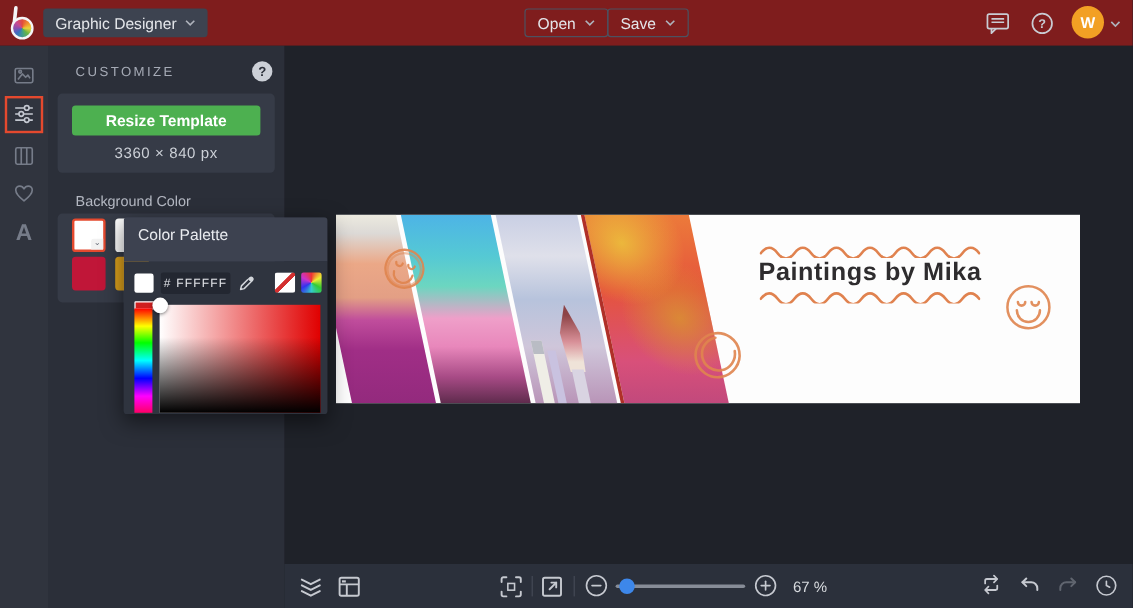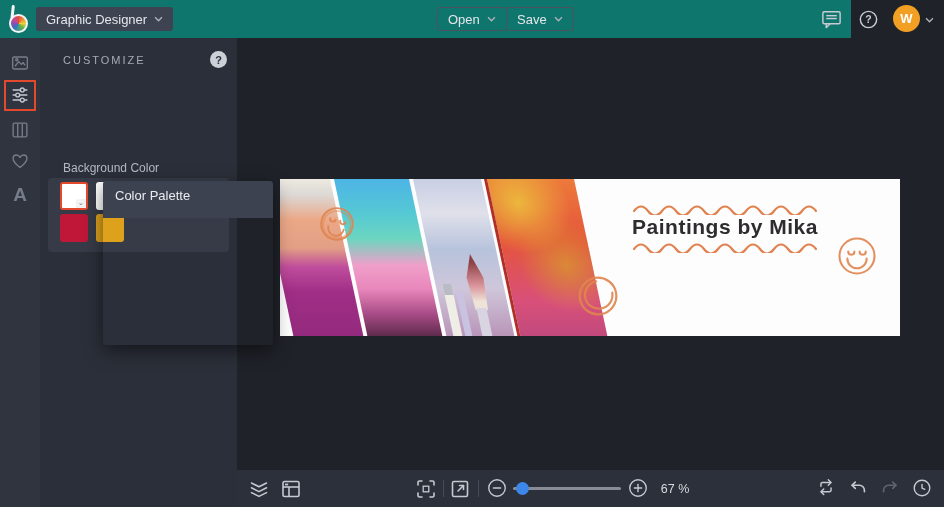--- a/index.html
+++ b/index.html
@@ -1,21 +1,21 @@
 <!DOCTYPE html>
 <html><head>
 <meta charset="utf-8">
 <style>
   * { margin:0; padding:0; box-sizing:border-box; }
   html,body { width:944px; height:507px; overflow:hidden; font-family:"Liberation Sans", sans-serif; }
   body { background:#1f2229; position:relative; }
   svg { display:block; }
 
   
-  .topbar { position:absolute; left:0; top:0; width:851px; height:38px; background:#0f766e; z-index:60; }
+  .topbar { position:absolute; left:0; top:0; width:944px; height:38px; background:#7f1d1d; z-index:60; }
   .logo { position:absolute; left:9px; top:5px; width:26px; height:28px; }
   .logo-stem { position:absolute; left:2px; top:0; width:3px; height:17px; background:#f4f5f7; border-radius:2px; transform:rotate(6deg); }
   .logo-wheel { position:absolute; left:0; bottom:0; width:19px; height:19px; border-radius:50%;
     border:2.5px solid #f4f5f7;
     background:conic-gradient(#e04a3f,#f08c2e,#ead23a,#67b346,#3f9b8f,#3a6fc2,#8a4fb0,#c84a92,#e04a3f); }
   .chip { position:absolute; top:7px; height:24px; display:flex; align-items:center; gap:7px; padding:0 10px;
     border-radius:3px; color:#e4e6ea; font-size:13px; cursor:pointer; }
   .chip.filled { background:#3d4350; }
   .chip.outlined { border:1px solid #4c5260; }
   .tb-icon { position:absolute; top:8px; color:#c9ccd3; cursor:pointer; }
@@ -177,33 +177,53 @@
     <svg width="22" height="22" viewBox="0 0 24 24" fill="none" stroke="currentColor" stroke-width="1.5" stroke-linejoin="round">
       <path d="M12 19 C6 14.5 4.5 11.5 4.5 9.2 C4.5 7 6.2 5.5 8.2 5.5 C10 5.5 11.2 6.6 12 8 C12.8 6.6 14 5.5 15.8 5.5 C17.8 5.5 19.5 7 19.5 9.2 C19.5 11.5 18 14.5 12 19 Z"></path>
     </svg>
   </div>
   <div class="rail-item rail-a" style="top:146px">A</div>
 </div>
 
 <div class="panel">
   <div class="panel-title">CUSTOMIZE</div>
   <div class="panel-help">?</div>
+  <div class="card card1">
+    <button class="resize-btn" style="background-color: rgb(77, 176, 80);">Resize Template</button>
+    <div class="dims">3360 × 840 px</div>
+  </div>
   <div class="bg-label">Background Color</div>
   <div class="card card2">
     <div class="swatch selected" style="left: 12px; top: 4px; background-color: rgb(255, 255, 255);">
       <div class="swatch-corner">⌄</div>
     </div>
     <div class="swatch" style="left: 48px; top: 4px; background-color: rgb(255, 255, 255);"></div>
     <div class="swatch" style="left: 12px; top: 36px; background-color: rgb(192, 22, 56);"></div>
     <div class="swatch" style="left: 48px; top: 36px; background-color: rgb(221, 161, 28);"></div>
   </div>
 </div>
 
 <div class="popup">
   <div class="popup-head">Color Palette</div>
+  <div class="popup-body">
+    <div class="cp-chip"></div>
+    <input class="cp-hex" value="# FFFFFF" style="">
+    <div class="cp-dropper">
+      <svg width="16" height="16" viewBox="0 0 18 18" fill="none" stroke="currentColor" stroke-width="1.4" stroke-linejoin="round">
+        <path d="M11 3.5 a2.4 2.4 0 0 1 3.4 3.4 l-1.5 1.5 -3.4 -3.4 z" fill="currentColor" stroke="none"></path>
+        <path d="M9.8 5.3 L3.6 11.5 L2.8 14.9 L6.2 14.1 L12.4 7.9"></path>
+      </svg>
+    </div>
+    <div class="cp-nocolor"></div>
+    <div class="cp-rainbow"></div>
+    <div class="cp-huebar"></div>
+    <div class="cp-hue"></div>
+    <div class="cp-sv"></div>
+    <div class="cp-handle"></div>
+  </div>
 </div>
 
 <div class="canvas">
   <div class="banner">
     <div class="stripe s1"></div>
     <div class="stripe s2"></div>
     <div class="stripe s3">
       <div class="brush-handle1"></div>
       <div class="brush-handle2"></div>
       <div class="brush-tip"></div>

